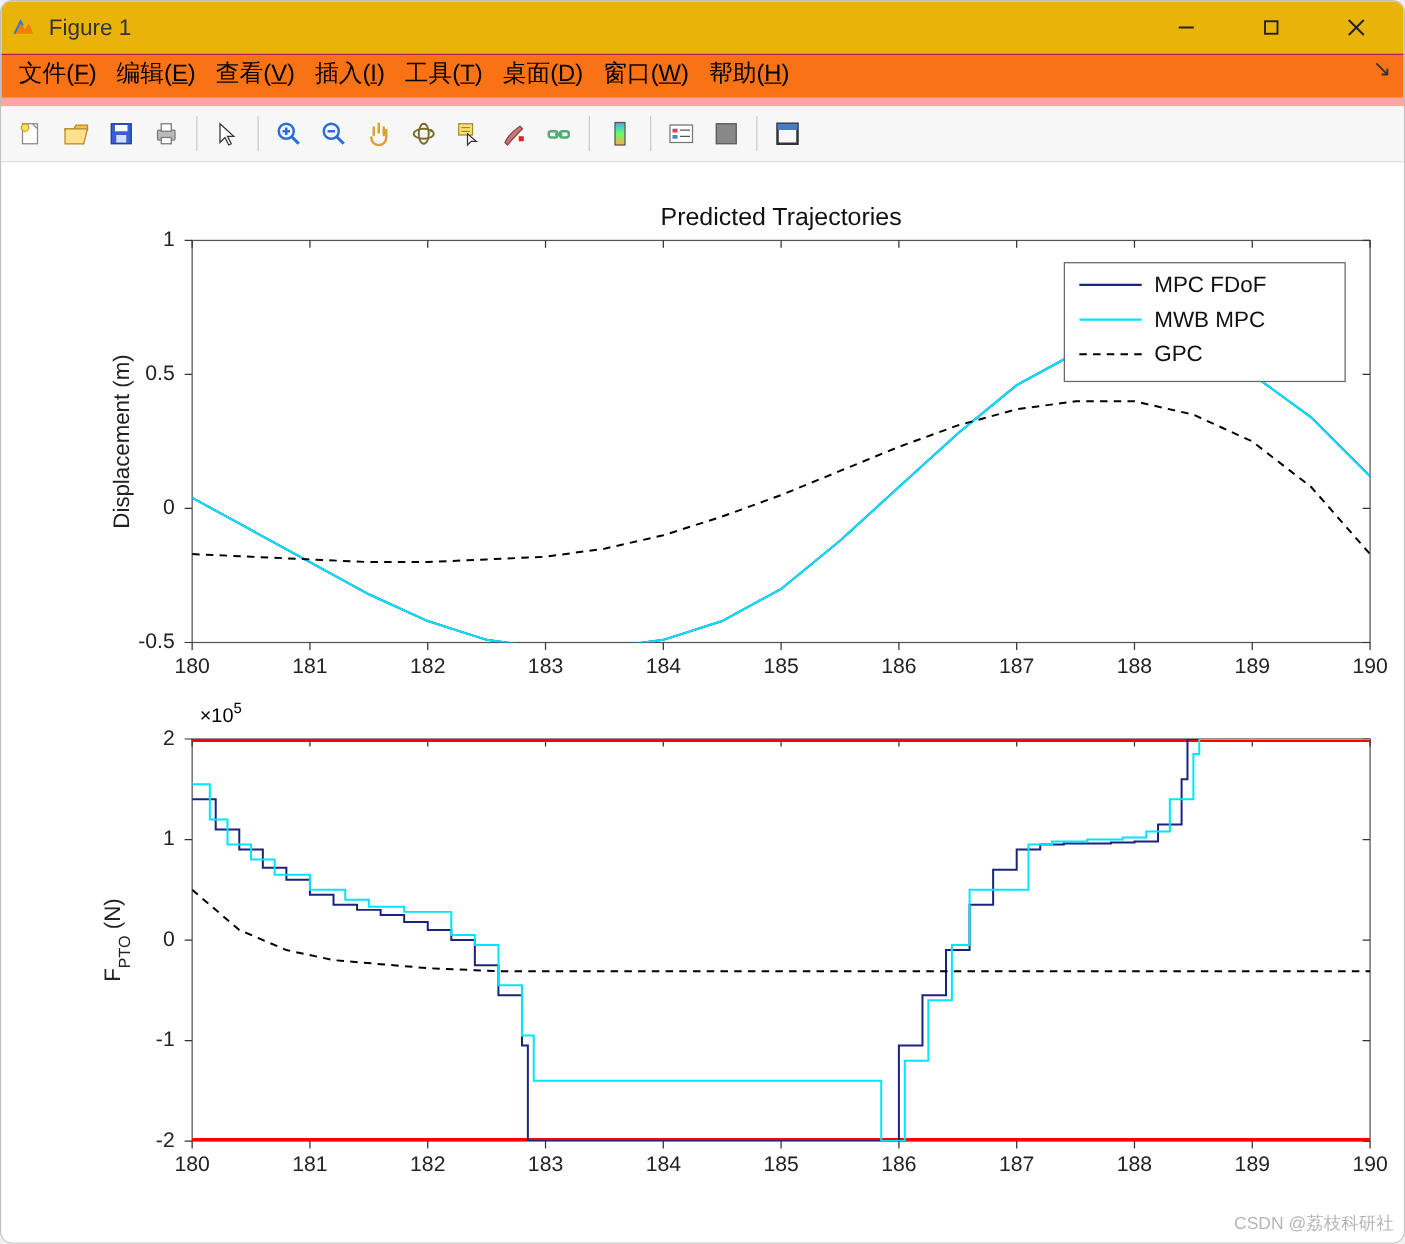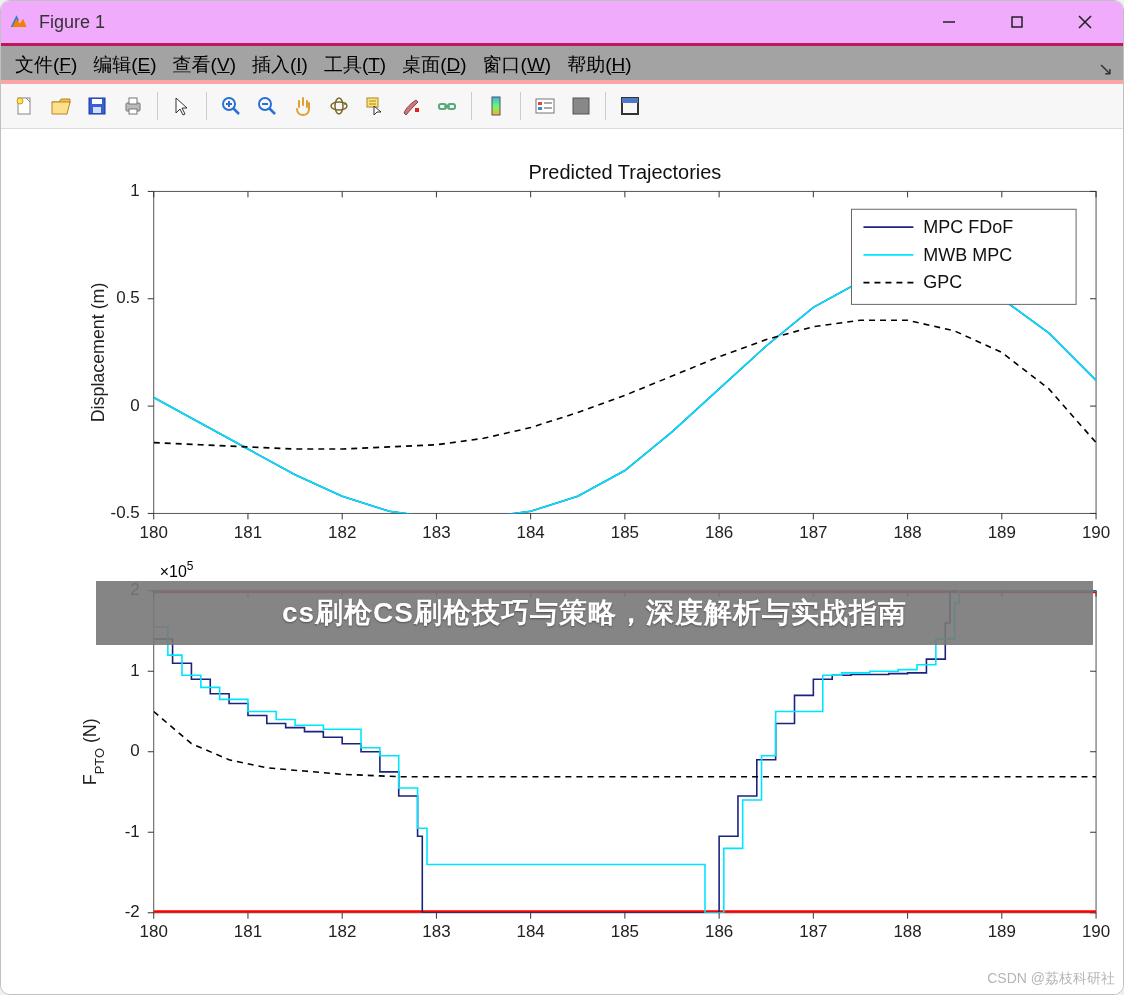--- a/index.html
+++ b/index.html
@@ -1,23 +1,23 @@
 <!DOCTYPE html>
 <html><head>
 <meta charset="utf-8">
 <style>
   html,body{margin:0;padding:0;font-family:"Segoe UI","Microsoft YaHei",Arial,sans-serif;background:#f0f0f0;font-size:14px;color:#000}
   .window{width:1124px;height:995px;box-sizing:border-box;background:#fff;border:1px solid #c0c0c0;border-radius:10px;overflow:hidden;display:flex;flex-direction:column;position:relative}
-  .titlebar{height:42px;display:flex;align-items:center;padding:0 8px;background:#f0abfc;border-bottom:3px solid #be185d}
+  .titlebar{height:42px;display:flex;align-items:center;padding:0 8px;background:#eab308;border-bottom:1px solid #be185d}
   .titlebar .app-icon{width:20px;height:20px;margin-right:10px;display:flex;align-items:center;justify-content:center}
   .titlebar .title{font-size:18px;color:#333;flex:0 0 auto}
   .titlebar .spacer{flex:1}
   .win-btns{display:flex;gap:28px;padding-right:10px}
   .win-btn{width:40px;height:28px;display:flex;align-items:center;justify-content:center;font-size:16px;color:#222}
-  .menubar{height:34px;display:flex;align-items:flex-end;gap:8px;padding:0 10px;background:#a3a3a3;border-bottom:4px solid #fca5a5;font-size:19px}
+  .menubar{height:34px;display:flex;align-items:flex-start;gap:8px;padding:0 10px;background:#f97316;border-bottom:7px solid #fca5a5;font-size:19px}
   .menubar .menu-item{padding:2px 4px}
   .menubar .menu-item u{text-decoration:underline}
   .menubar .dock{margin-left:auto;font-size:18px;color:#333}
   .toolbar{height:44px;display:flex;align-items:center;gap:4px;padding:0 8px;background:#f7f7f7;border-bottom:1px solid #dcdcdc}
   .tool{width:30px;height:30px;display:flex;align-items:center;justify-content:center;border:1px solid transparent;border-radius:2px}
   .tool svg{width:22px;height:22px}
   .sep{width:1px;height:28px;background:#ccc;margin:0 4px}
   .canvas-wrap{flex:1;position:relative;background:#fff}
   svg.canvas{position:absolute;inset:0;width:100%;height:100%}
   .overlay-banner{position:absolute;left:95px;right:30px;top:452px;height:64px;background:rgba(120,120,120,0.9);display:flex;align-items:center;justify-content:center}
@@ -430,20 +430,17 @@
           </clipPath>
           <g clip-path="url(#clip1)">
             <line x1="153" x2="1097" y1="791" y2="791" stroke="#ff0000" stroke-width="5"></line>
             <line x1="153" x2="1097" y1="466" y2="466" stroke="#ff0000" stroke-width="5"></line>
             <path d="M153,514.75 L171.87999999999892,514.75 L171.87999999999892,539.125 L190.76000000000053,539.125 L190.76000000000053,555.375 L209.63999999999947,555.375 L209.63999999999947,570 L228.52000000000106,570 L228.52000000000106,579.75 L247.4,579.75 L247.4,591.9375 L266.27999999999895,591.9375 L266.27999999999895,600.0625 L285.16000000000054,600.0625 L285.16000000000054,604.125 L304.03999999999945,604.125 L304.03999999999945,608.1875 L322.9200000000011,608.1875 L322.9200000000011,613.875 L341.8,613.875 L341.8,620.375 L360.6799999999989,620.375 L360.6799999999989,628.5 L379.5600000000005,628.5 L379.5600000000005,648.8125 L398.4399999999995,648.8125 L398.4399999999995,673.1875 L417.3200000000011,673.1875 L417.3200000000011,713.8125 L422.03999999999945,713.8125 L422.03999999999945,791 L714.6799999999989,791 L714.6799999999989,791 L719.4,791 L719.4,713.8125 L738.279999999999,713.8125 L738.279999999999,673.1875 L757.1600000000005,673.1875 L757.1600000000005,636.625 L776.0399999999995,636.625 L776.0399999999995,600.0625 L794.9200000000011,600.0625 L794.9200000000011,571.625 L813.8,571.625 L813.8,555.375 L832.6799999999989,555.375 L832.6799999999989,551.3125 L851.5600000000005,551.3125 L851.5600000000005,550.5 L870.4399999999995,550.5 L870.4399999999995,550.5 L889.3200000000011,550.5 L889.3200000000011,549.6875 L908.2,549.6875 L908.2,548.875 L927.0799999999989,548.875 L927.0799999999989,535.0625 L945.9600000000005,535.0625 L945.9600000000005,498.5 L950.6799999999989,498.5 L950.6799999999989,466 L1097,466 L1097,466" fill="none" stroke="#1a237e" stroke-width="1.6" stroke-dasharray=""></path>
             <path d="M153,502.5625 L167.16000000000054,502.5625 L167.16000000000054,531 L181.32000000000107,531 L181.32000000000107,551.3125 L200.2,551.3125 L200.2,563.5 L219.07999999999893,563.5 L219.07999999999893,575.6875 L247.4,575.6875 L247.4,587.875 L275.72000000000105,587.875 L275.72000000000105,596 L294.6,596 L294.6,601.6875 L322.9200000000011,601.6875 L322.9200000000011,605.75 L341.8,605.75 L341.8,605.75 L360.6799999999989,605.75 L360.6799999999989,624.4375 L379.5600000000005,624.4375 L379.5600000000005,632.5625 L398.4399999999995,632.5625 L398.4399999999995,665.0625 L417.3200000000011,665.0625 L417.3200000000011,705.6875 L426.76000000000056,705.6875 L426.76000000000056,742.25 L705.2399999999994,742.25 L705.2399999999994,791 L709.9600000000005,791 L709.9600000000005,791 L724.120000000001,791 L724.120000000001,726 L743,726 L743,677.25 L761.879999999999,677.25 L761.879999999999,632.5625 L776.0399999999995,632.5625 L776.0399999999995,587.875 L804.3600000000006,587.875 L804.3600000000006,587.875 L823.2399999999994,587.875 L823.2399999999994,551.3125 L842.120000000001,551.3125 L842.120000000001,548.875 L870.4399999999995,548.875 L870.4399999999995,547.25 L898.7600000000006,547.25 L898.7600000000006,545.625 L917.6399999999994,545.625 L917.6399999999994,540.75 L936.5200000000011,540.75 L936.5200000000011,514.75 L955.4,514.75 L955.4,478.1875 L960.120000000001,478.1875 L960.120000000001,466 L1097,466 L1097,466" fill="none" stroke="#00e5ff" stroke-width="1.6" stroke-dasharray=""></path>
             <path d="M153,587.875 L190.76000000000053,620.375 L228.52000000000106,636.625 L266.27999999999895,644.75 L304.03999999999945,648 L341.8,651.25 L379.5600000000005,652.875 L398.4399999999995,653.6875 L1097,653.6875" fill="none" stroke="#000000" stroke-width="1.6" stroke-dasharray="6,5"></path>
           </g>
         </g>
       </svg>
-    <div class="overlay-banner">
-      <span>cs刷枪CS刷枪技巧与策略，深度解析与实战指南</span>
-    </div>
     <div class="watermark">
       <span>CSDN @荔枝科研社</span>
     </div>
   </div>
 </div>
 
 </body></html>

